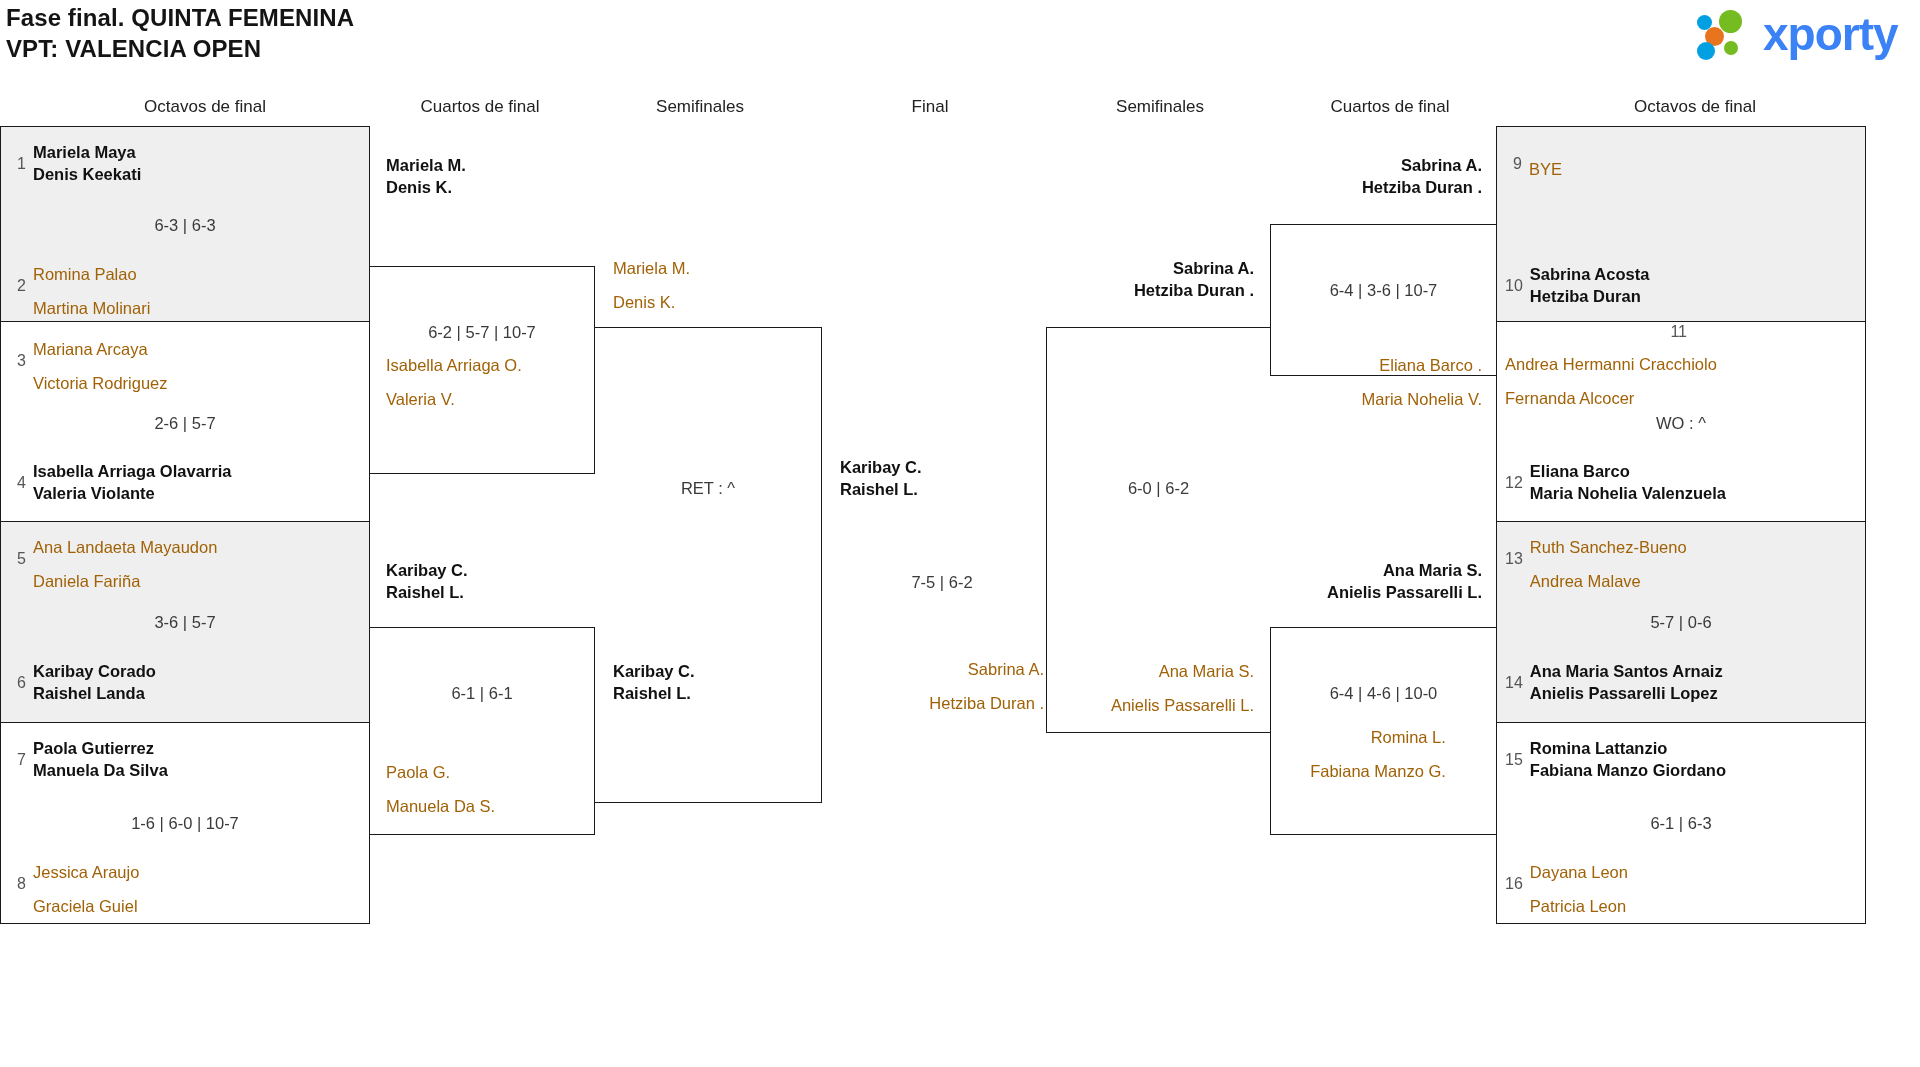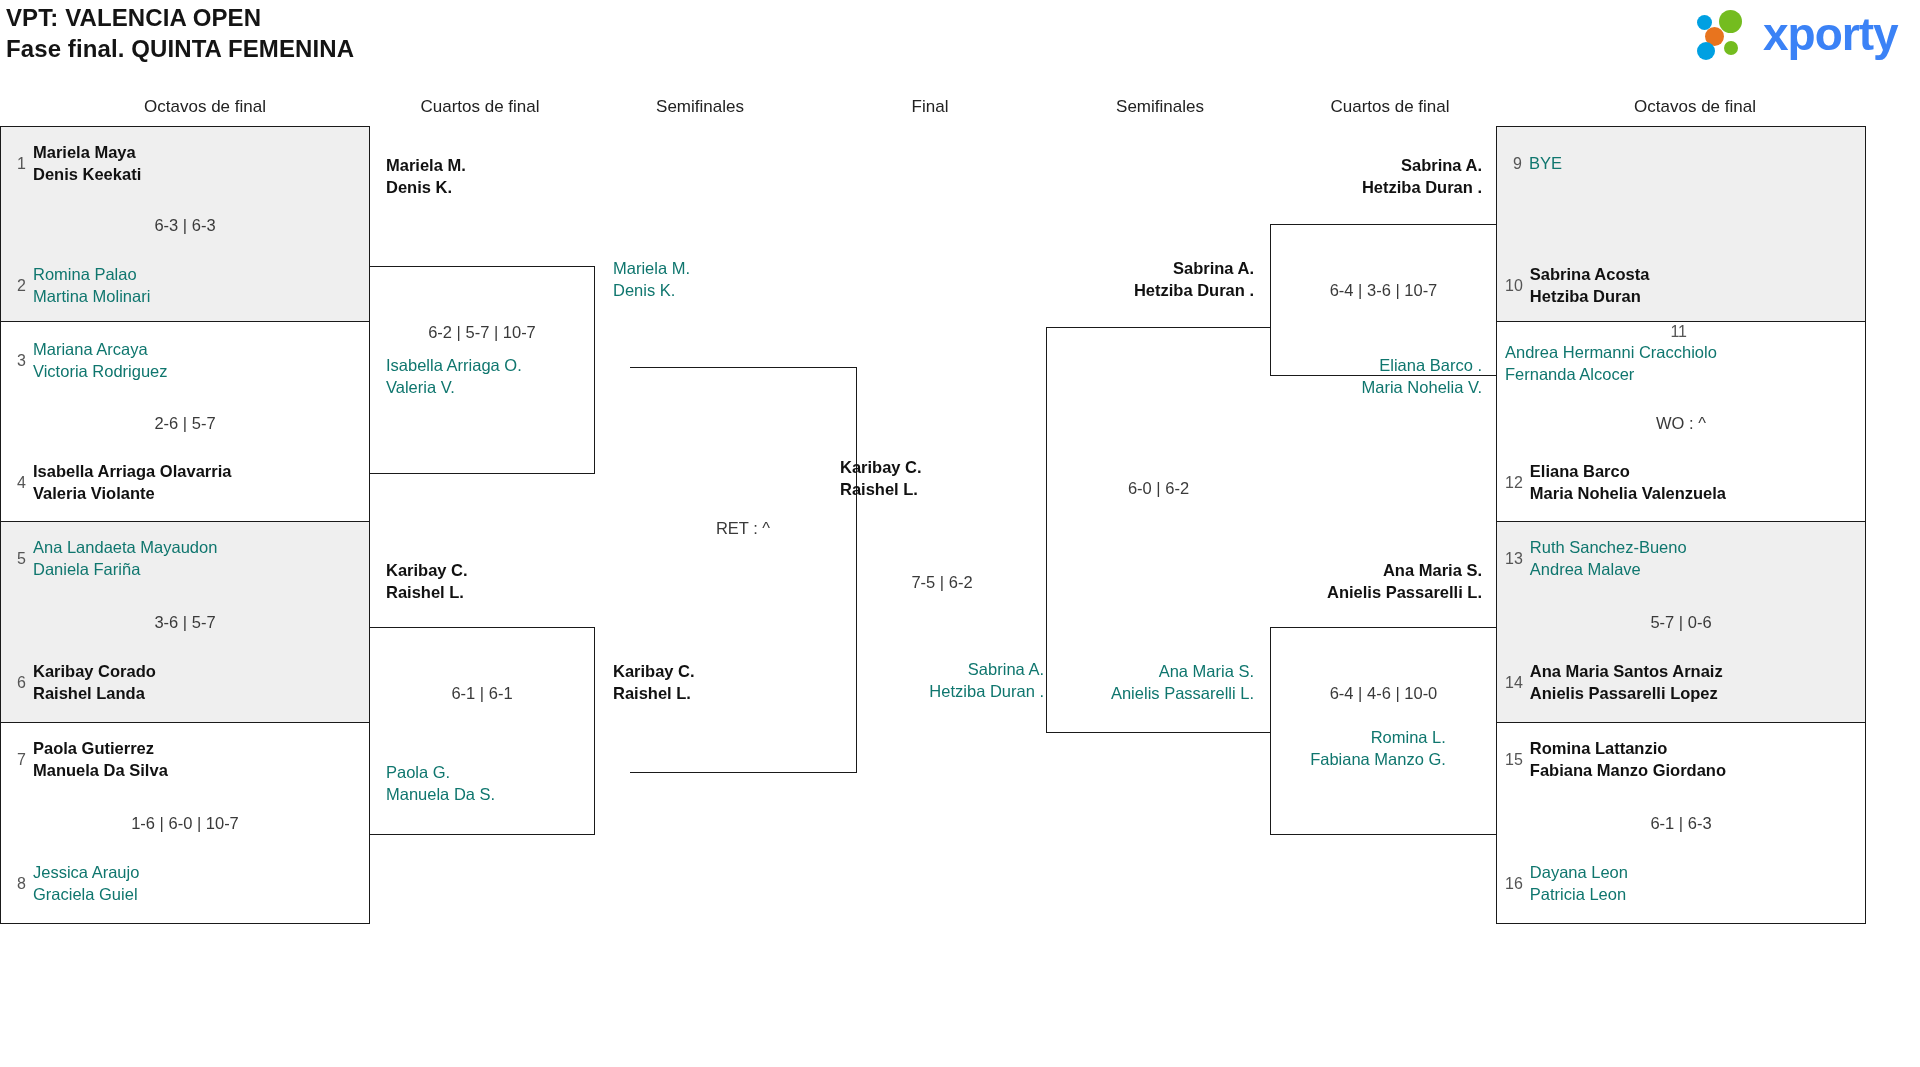--- a/index.html
+++ b/index.html
@@ -51,39 +51,39 @@
   .team.right{right:0;padding-right:8px;justify-content:flex-end;}
 
   .seed{
     font-size:16px;color:#555;line-height:19px;
     align-self:center;min-width:17px;text-align:right;
     margin-right:7px;flex:0 0 auto;
   }
   .names{display:flex;flex-direction:column;justify-content:center;}
   .nm{font-size:16.5px;line-height:22px;white-space:nowrap;}
   .win .nm{font-weight:700;color:#111;}
-  .los .nm{font-weight:400;color:#0f766e;}
+  .los .nm{font-weight:400;color:#a16207;margin-top:12px;}
   .team.right .names{align-items:flex-end;}
   .team.right .nm{text-align:right;}
 
   .score{
     position:absolute;font-size:16.5px;color:#3a3a3a;
     line-height:20px;white-space:nowrap;text-align:center;
     left:0;right:0;
   }
   .score.ctr{text-align:center;}
 </style>
 </head>
 <body>
 
 <div id="root">
 
   <div class="title-block">
+    <div class="title-line">Fase final. QUINTA FEMENINA</div>
     <div class="title-line">VPT: VALENCIA OPEN</div>
-    <div class="title-line">Fase final. QUINTA FEMENINA</div>
   </div>
 
   <div class="logo">
     <div class="logo-dots">
       <span class="dot" style="left:0px;top:5px;width:15px;height:15px;background:#00a0e2;"></span>
       <span class="dot" style="left:22px;top:0px;width:23px;height:23px;background:#74bc1f;"></span>
       <span class="dot" style="left:8px;top:17px;width:19px;height:19px;background:#e8741e;"></span>
       <span class="dot" style="left:0px;top:32px;width:18px;height:18px;background:#00a0e2;"></span>
       <span class="dot" style="left:27px;top:31px;width:14px;height:14px;background:#74bc1f;"></span>
     </div>
@@ -195,21 +195,21 @@
         <span class="nm">Raishel L.</span>
       </span>
   </div>
   <div class="team left los" style="left:378px;top:755px;height:56px;width:215px;position:absolute;">
     <span class="names">
         <span class="nm">Paola G.</span>
         <span class="nm">Manuela Da S.</span>
       </span>
   </div>
 
-  <div class="cell plain bd-r bd-t bd-b" style="left:630px;top:327px;width:227px;height:406px;margin-top:40px;">
+  <div class="cell plain bd-r bd-t bd-b" style="left:595px;top:327px;width:227px;height:476px;">
     <div class="score ctr" style="top:150px;">RET : ^</div>
   </div>
   <div class="team left los" style="left:605px;top:251px;height:56px;width:210px;position:absolute;">
     <span class="names">
         <span class="nm">Mariela M.</span>
         <span class="nm">Denis K.</span>
       </span>
   </div>
   <div class="team left win" style="left:605px;top:654px;height:56px;width:210px;position:absolute;">
     <span class="names">

